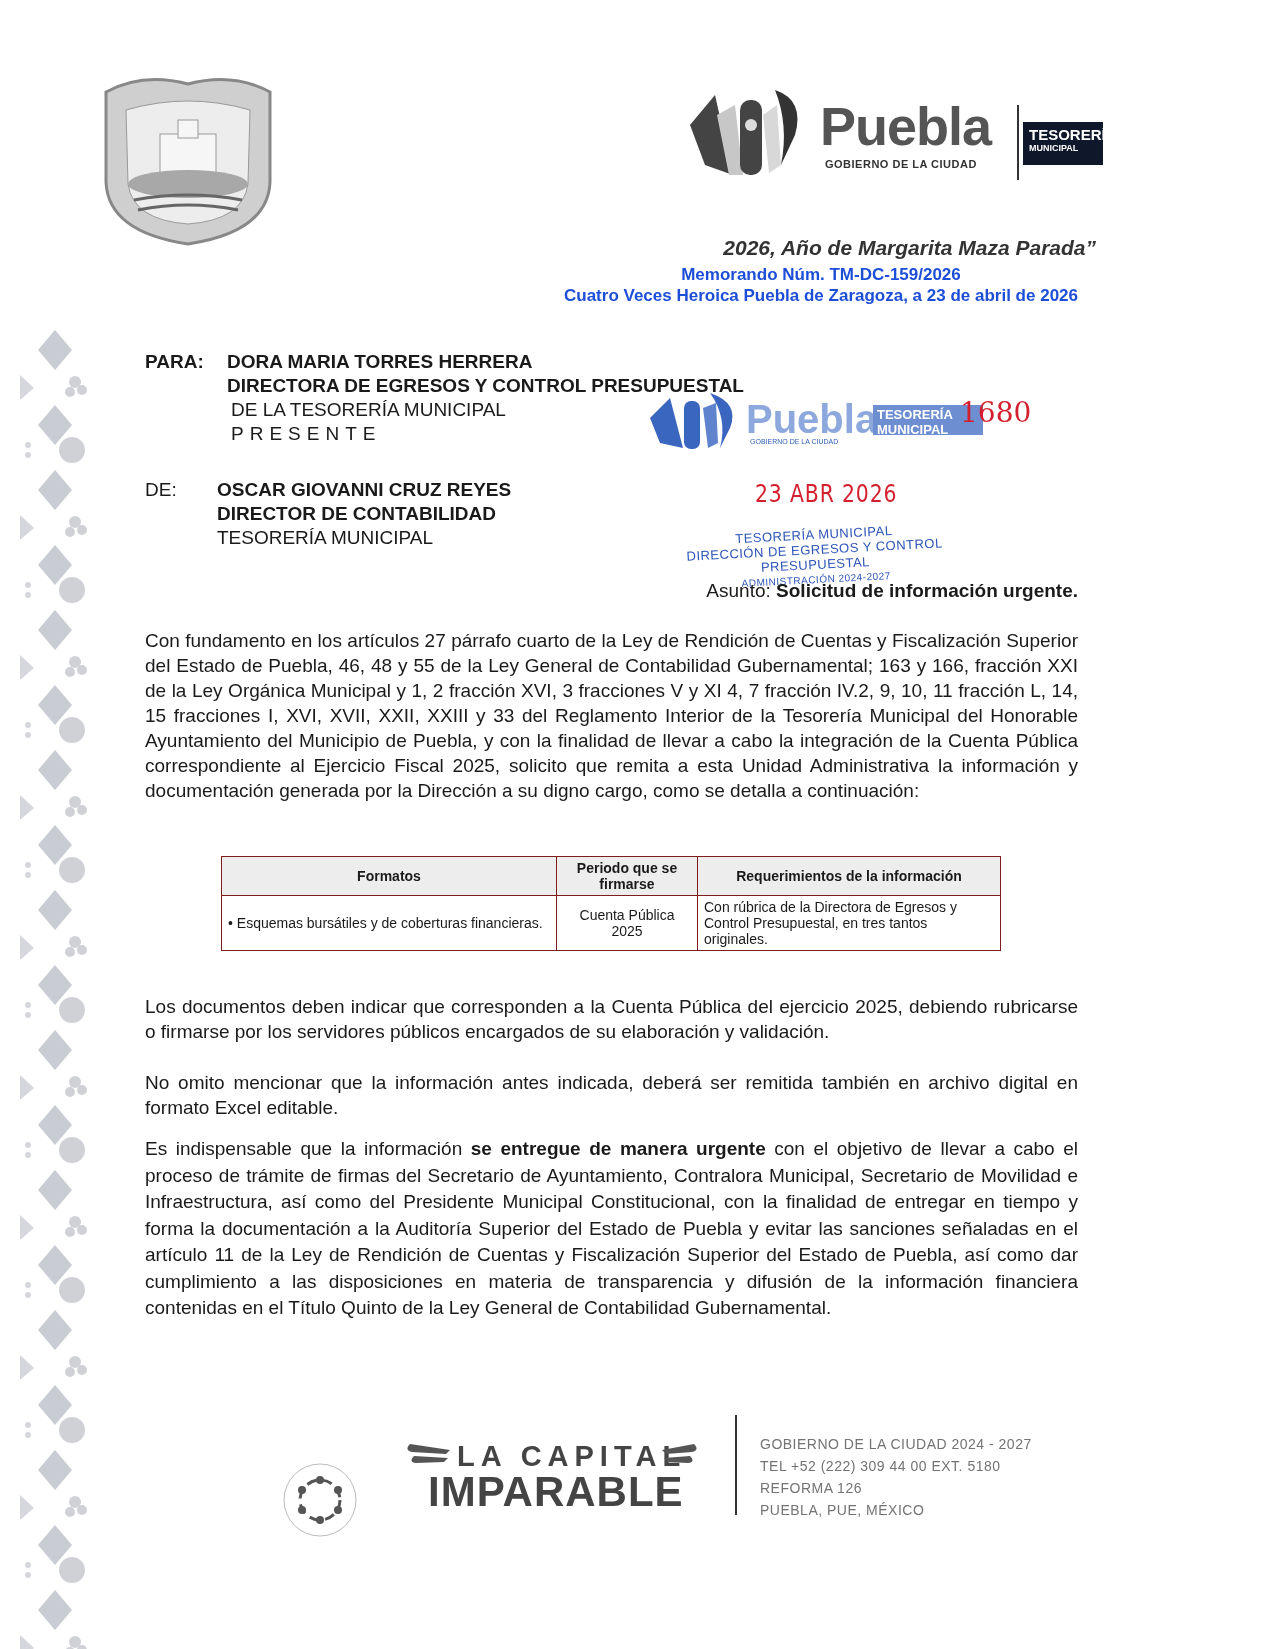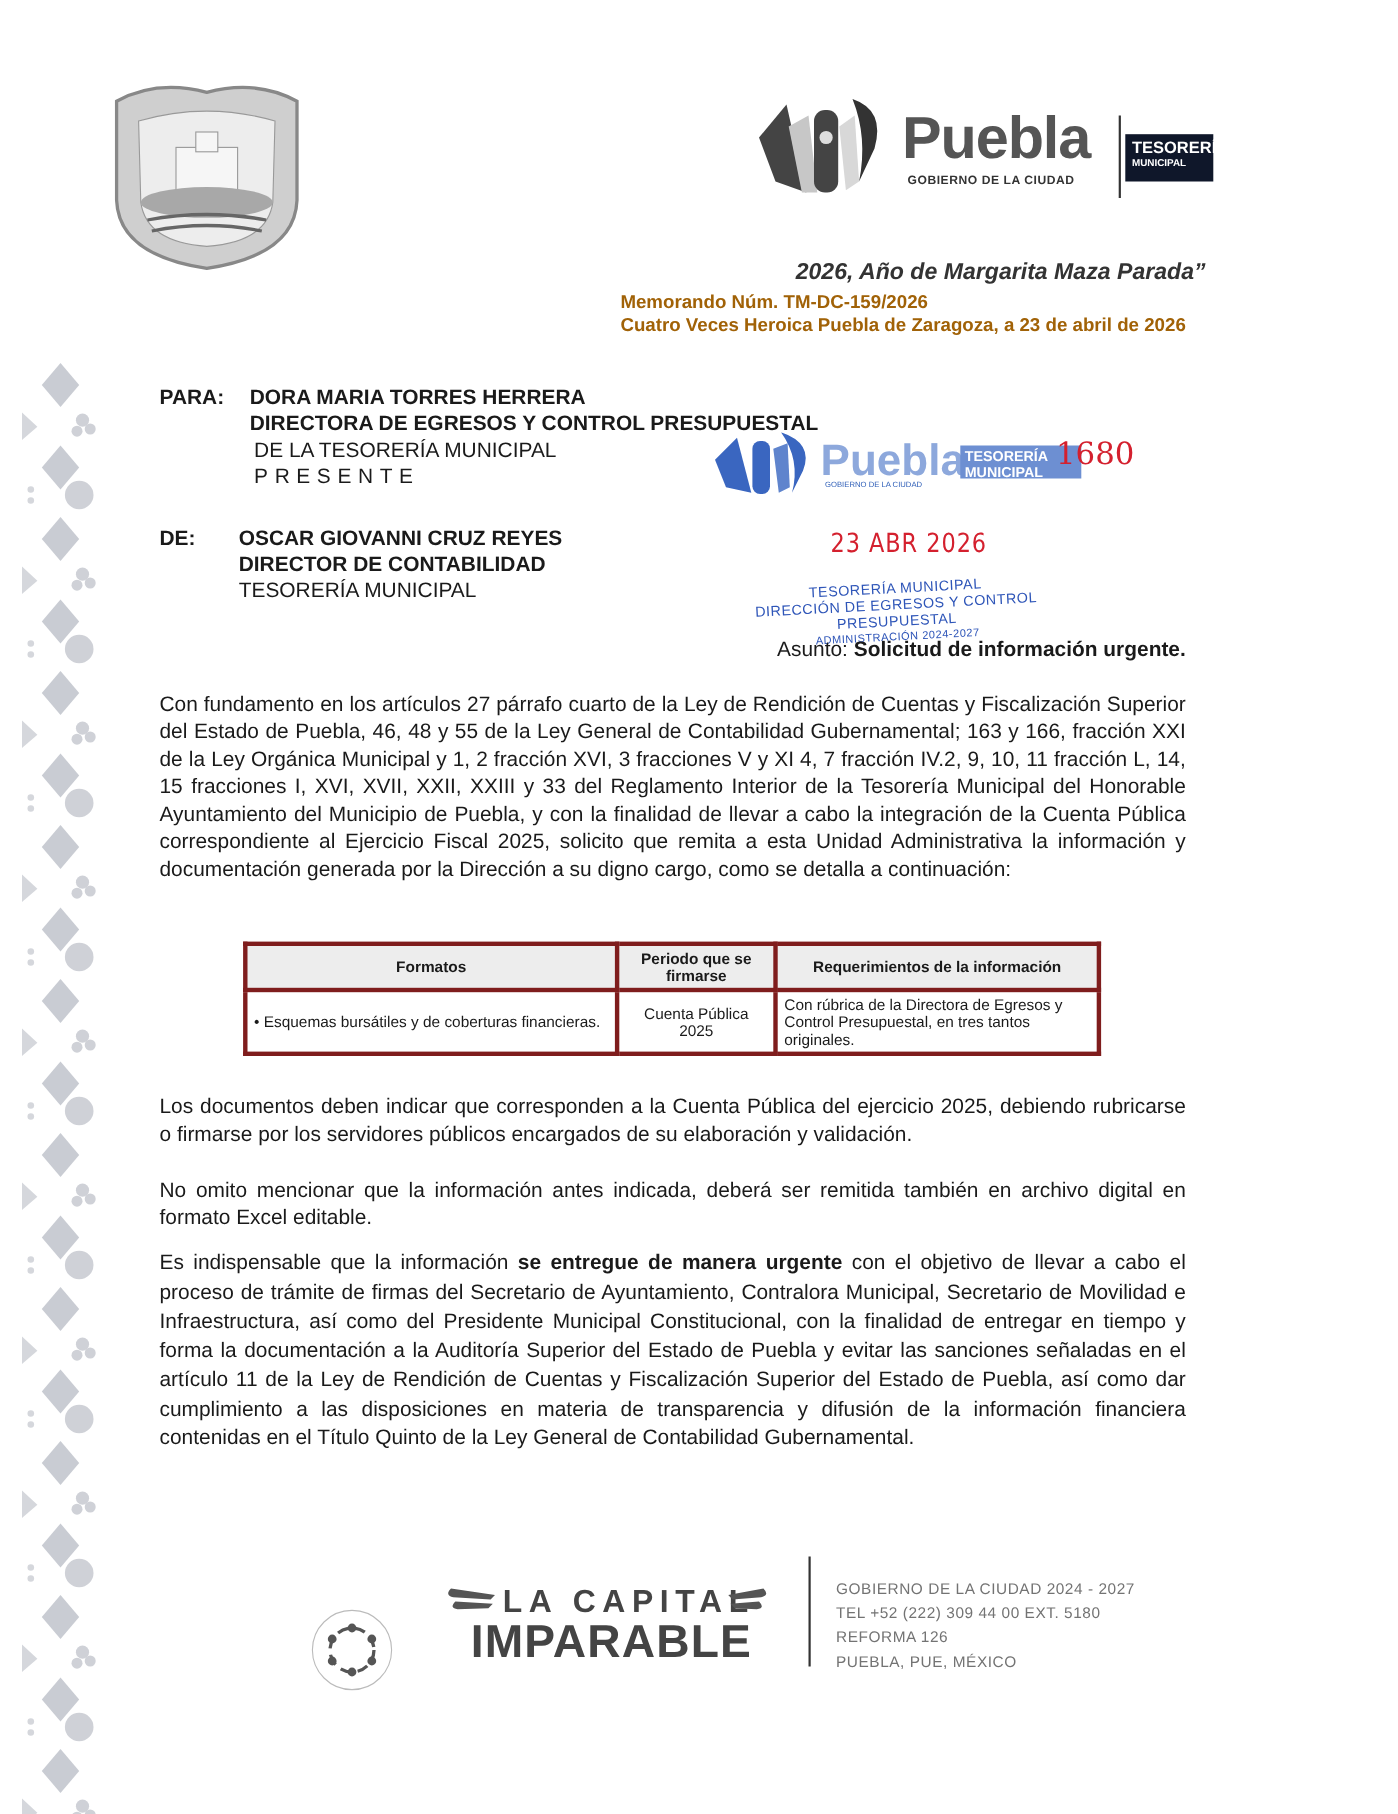--- a/index.html
+++ b/index.html
@@ -21,31 +21,31 @@
   .logo .icon-art { position: absolute; left: 0; top: 0; width: 128px; height: 95px; }
   .logo .word { position: absolute; left: 135px; top: 10px; font-size: 54px; font-weight: bold; color: #555; letter-spacing: -1px; }
   .logo .gov { position: absolute; left: 140px; top: 73px; font-size: 11px; font-weight: bold; color: #333; letter-spacing: 0.5px; }
   .logo .divider { position: absolute; left: 332px; top: 20px; width: 2px; height: 75px; background: #333; }
   .logo .teso-box { position: absolute; left: 338px; top: 37px; width: 80px; height: 43px; background: #0f172a; color: #fff; padding: 4px 6px; box-sizing: border-box; }
   .logo .teso-box .t1 { font-size: 15px; font-weight: bold; display: block; }
   .logo .teso-box .t2 { font-size: 9px; font-weight: bold; display: block; }
 
   .motto { right: 175px; top: 196px; font-size: 21px; font-weight: bold; font-style: italic; color: #333; margin-top: 40px; }
 
-  .memo-meta { right: 193px; top: 264px; text-align: left; font-size: 17px; font-weight: bold; line-height: 21px; color: #a16207; margin-left: 12px; }
+  .memo-meta { right: 193px; top: 264px; text-align: center; font-size: 17px; font-weight: bold; line-height: 21px; color: #1d4ed8; margin-left: 12px; }
 
   .para-block { left: 145px; top: 350px; font-size: 19px; line-height: 24px; }
   .para-block .lbl { display: inline-block; width: 82px; font-weight: bold; }
   .para-block .bold { font-weight: bold; }
   .indent1 { padding-left: 82px; }
   .indent2 { padding-left: 86px; }
   .spaced { letter-spacing: 6px; }
 
   .de-block { left: 145px; top: 478px; font-size: 19px; line-height: 24px; }
-  .de-block .lbl { display: inline-block; width: 72px; font-weight: bold; }
+  .de-block .lbl { display: inline-block; width: 72px; font-weight: normal; }
   .de-block .bold { font-weight: bold; }
 
   
   .stamp-logo { left: 648px; top: 393px; width: 330px; height: 60px; color: #2f5fb8; }
   .stamp-logo .wd { position: absolute; left: 98px; top: 4px; font-size: 40px; font-weight: bold; color: #7a9ad6; opacity: .85; }
   .stamp-logo .gv { position: absolute; left: 102px; top: 45px; font-size: 7px; color: #2f5fb8; }
   .stamp-logo .bx { position: absolute; left: 225px; top: 12px; width: 110px; height: 30px; background: #6d8fd2; color: #fff; font-size: 13px; font-weight: bold; padding: 2px 4px; box-sizing: border-box; }
   .stamp-num { left: 960px; top: 396px; font-size: 28px; color: #d4202e; font-family: "DejaVu Serif", serif; }
   .stamp-date { left: 755px; top: 480px; font-size: 24px; color: #d4202e; letter-spacing: 1px; font-family: "DejaVu Sans", sans-serif; transform: scaleX(0.85); transform-origin: left; }
   .stamp-text { left: 680px; top: 527px; width: 270px; text-align: center; color: #2e55b8; font-size: 13px; line-height: 15px; transform: rotate(-3deg); letter-spacing: 0.5px; }
@@ -54,21 +54,21 @@
   .asunto { right: 193px; top: 580px; font-size: 19px; }
   .asunto b { font-weight: bold; }
 
   .body-text { left: 145px; width: 933px; font-size: 19px; line-height: 25px; text-align: justify; }
   .p1 { top: 628px; }
   .p2 { top: 994px; }
   .p3 { top: 1070px; }
   .p4 { top: 1136px; line-height: 26.5px; }
 
   table.req { position: absolute; left: 221px; top: 856px; width: 780px; border-collapse: collapse; font-size: 14px; }
-  table.req th, table.req td { border: 4px solid #7f1d1d; padding: 2px 6px; vertical-align: middle; }
+  table.req th, table.req td { border: 1px solid #7f1d1d; padding: 2px 6px; vertical-align: middle; }
   table.req th { background: #ededed; font-weight: bold; text-align: center; height: 34px; line-height: 16px; }
   table.req td { line-height: 16px; height: 50px; }
   table.req td.c1 { width: 322px; text-align: justify; }
   table.req td.c2 { width: 128px; text-align: center; }
 
   
   .seal { left: 280px; top: 1460px; width: 80px; height: 80px; }
   .capital { left: 402px; top: 1440px; width: 300px; height: 80px; }
   .capital .l1 { position: absolute; left: 55px; top: 0; font-size: 29px; font-weight: bold; letter-spacing: 6px; color: #444; }
   .capital .l2 { position: absolute; left: 26px; top: 28px; font-size: 42px; font-weight: bold; color: #444; letter-spacing: 1px; }

